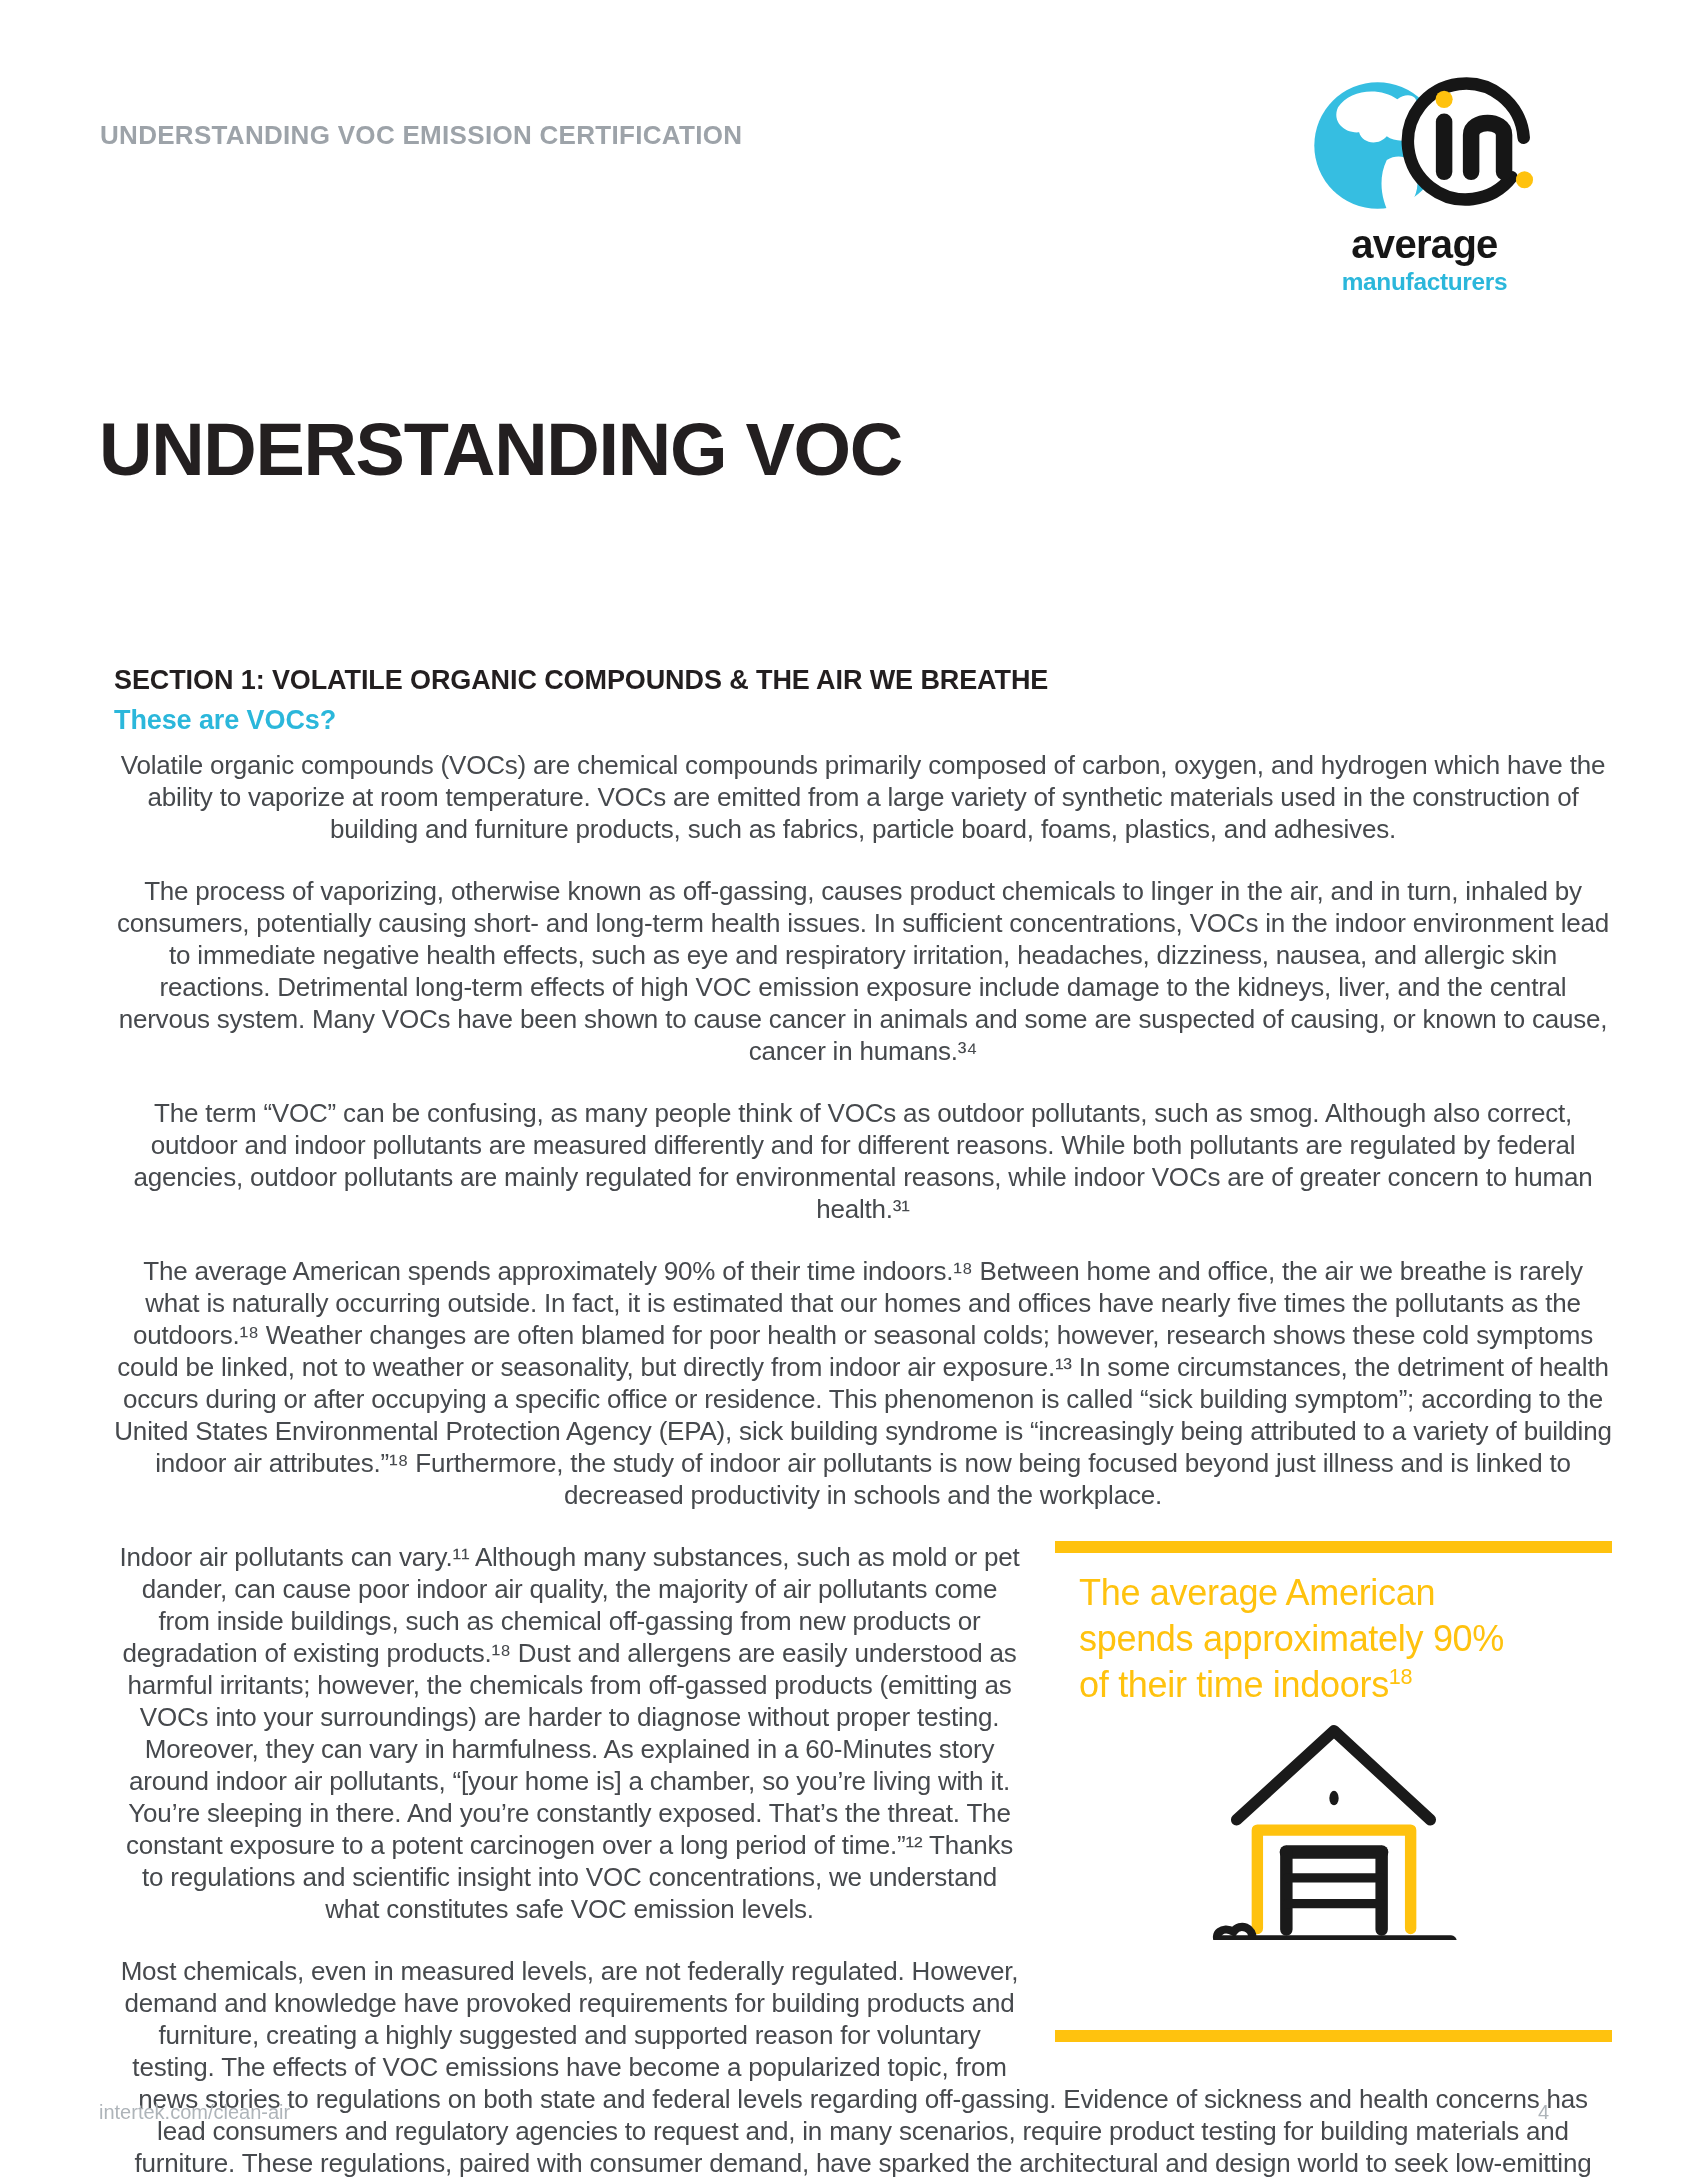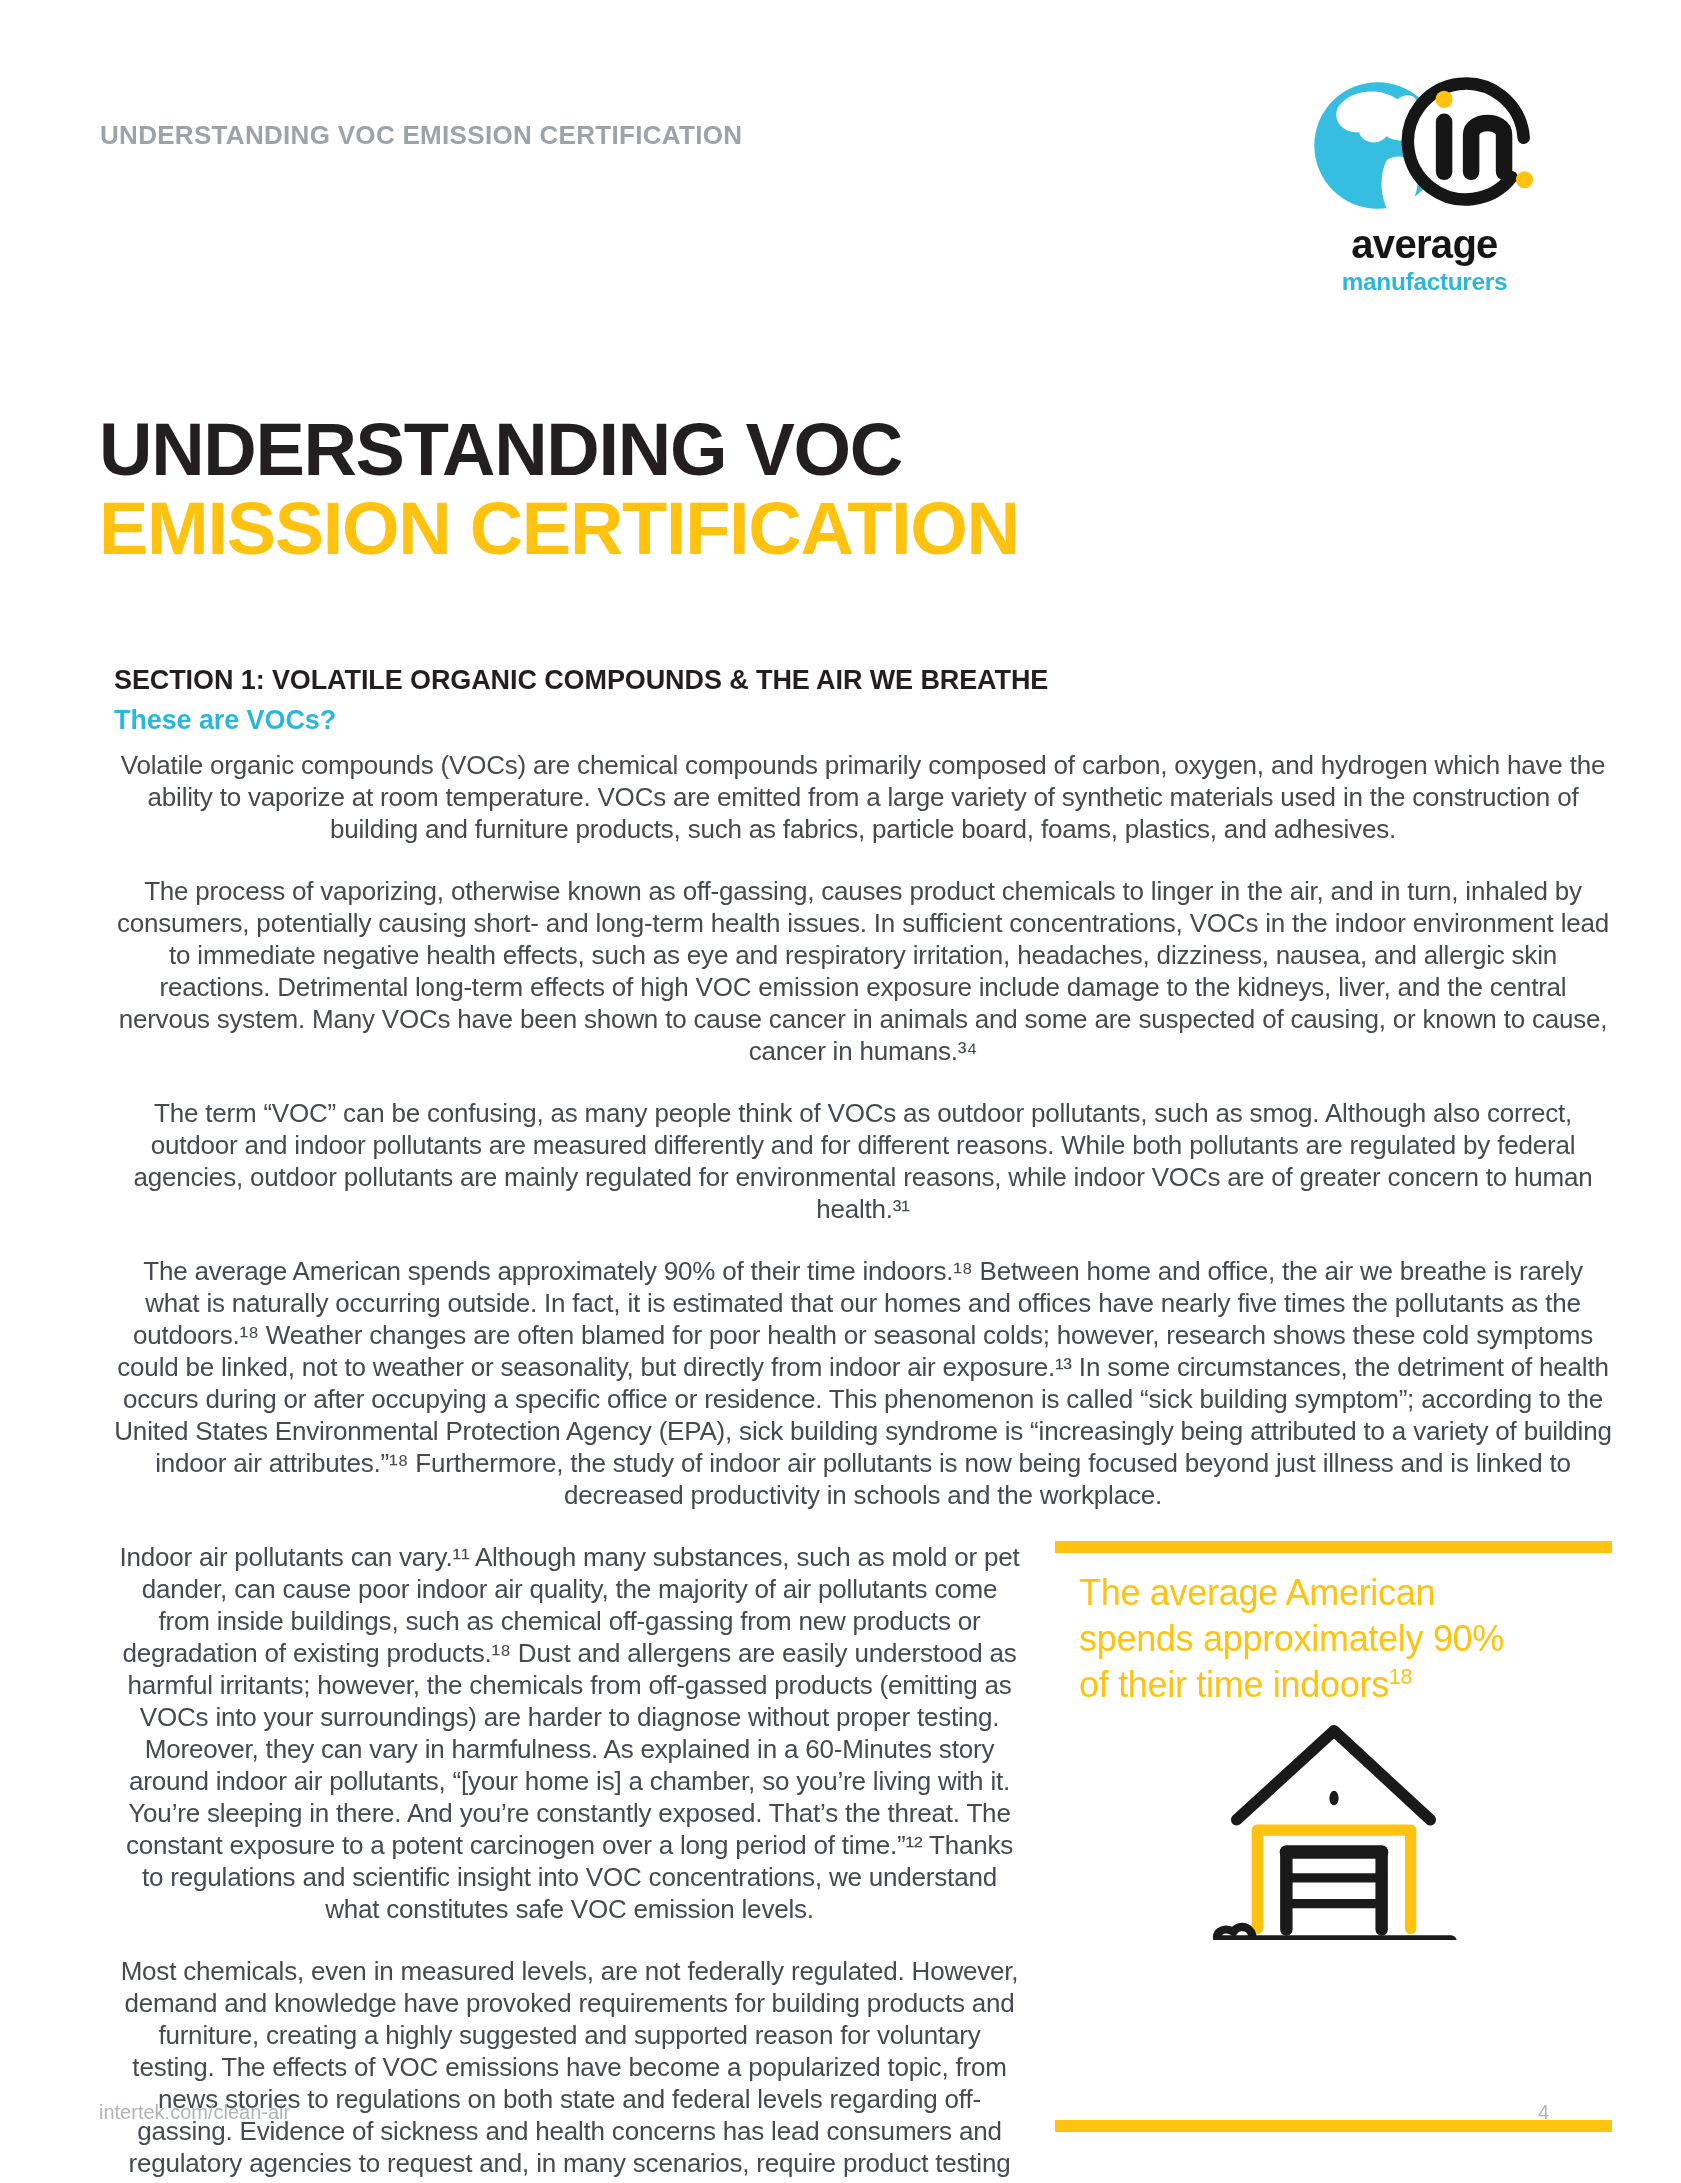--- a/index.html
+++ b/index.html
@@ -36,21 +36,21 @@
   .sub-heading { font-size:27px; font-weight:700; color:var(--cyan); letter-spacing:-0.1px; margin:6.6px 0 13px 0; }
   .sub-heading.second { margin-top:38px; }
   p.body-par {
     font-size:26px; line-height:32px; letter-spacing:-0.2px; color:var(--body);
     margin-bottom:30px; text-align:center;
   }
   p.body-par:last-child { margin-bottom:0; }
 
   
   .callout {
-    float:right; width:557px; height:591px; margin-left:30px; margin-bottom:16px;
+    float:right; width:557px; height:501px; margin-left:30px; margin-bottom:16px;
     border-top:12px solid var(--yellow); border-bottom:12px solid var(--yellow);
   }
   .callout-text {
     padding:17px 0 0 24px; width:462px;
     font-size:36px; line-height:46px; letter-spacing:-0.3px; color:var(--yellow); font-weight:400;
   }
   .callout-text sup { font-size:60%; vertical-align:super; line-height:0; }
   .callout-icon { text-align:center; margin-top:4px; }
 
   
@@ -88,21 +88,20 @@
 
         <circle cx="321" cy="180" r="13" fill="#FFC20E"></circle>
       </svg>
     </span>
     <span class="logo-brand">average</span>
     <span class="logo-tagline">manufacturers</span>
   </div>
 
   <h1 class="hero">
     <span class="hero-line black">UNDERSTANDING VOC</span>
-    <span class="hero-line yellow">EMISSION CERTIFICATION</span>
   </h1>
 
   <div class="content">
 
     <h2 class="section-heading">SECTION 1: VOLATILE ORGANIC COMPOUNDS &amp; THE AIR WE BREATHE</h2>
 
     <h3 class="sub-heading">These are VOCs?</h3>
 
     <p class="body-par">Volatile organic compounds (VOCs) are chemical compounds primarily composed of carbon, oxygen, and hydrogen which have the ability to vaporize at room temperature. VOCs are emitted from a large variety of synthetic materials used in the construction of building and furniture products, such as fabrics, particle board, foams, plastics, and adhesives.</p>
     <p class="body-par">The process of vaporizing, otherwise known as off-gassing, causes product chemicals to linger in the air, and in turn, inhaled by consumers, potentially causing short- and long-term health issues. In sufficient concentrations, VOCs in the indoor environment lead to immediate negative health effects, such as eye and respiratory irritation, headaches, dizziness, nausea, and allergic skin reactions. Detrimental long-term effects of high VOC emission exposure include damage to the kidneys, liver, and the central nervous system. Many VOCs have been shown to cause cancer in animals and some are suspected of causing, or known to cause, cancer in humans.³⁴</p>

